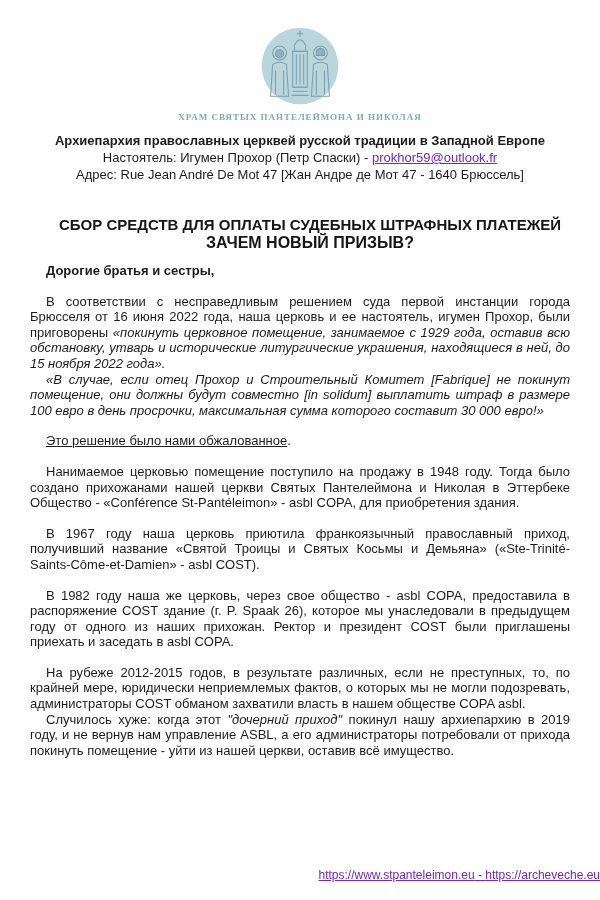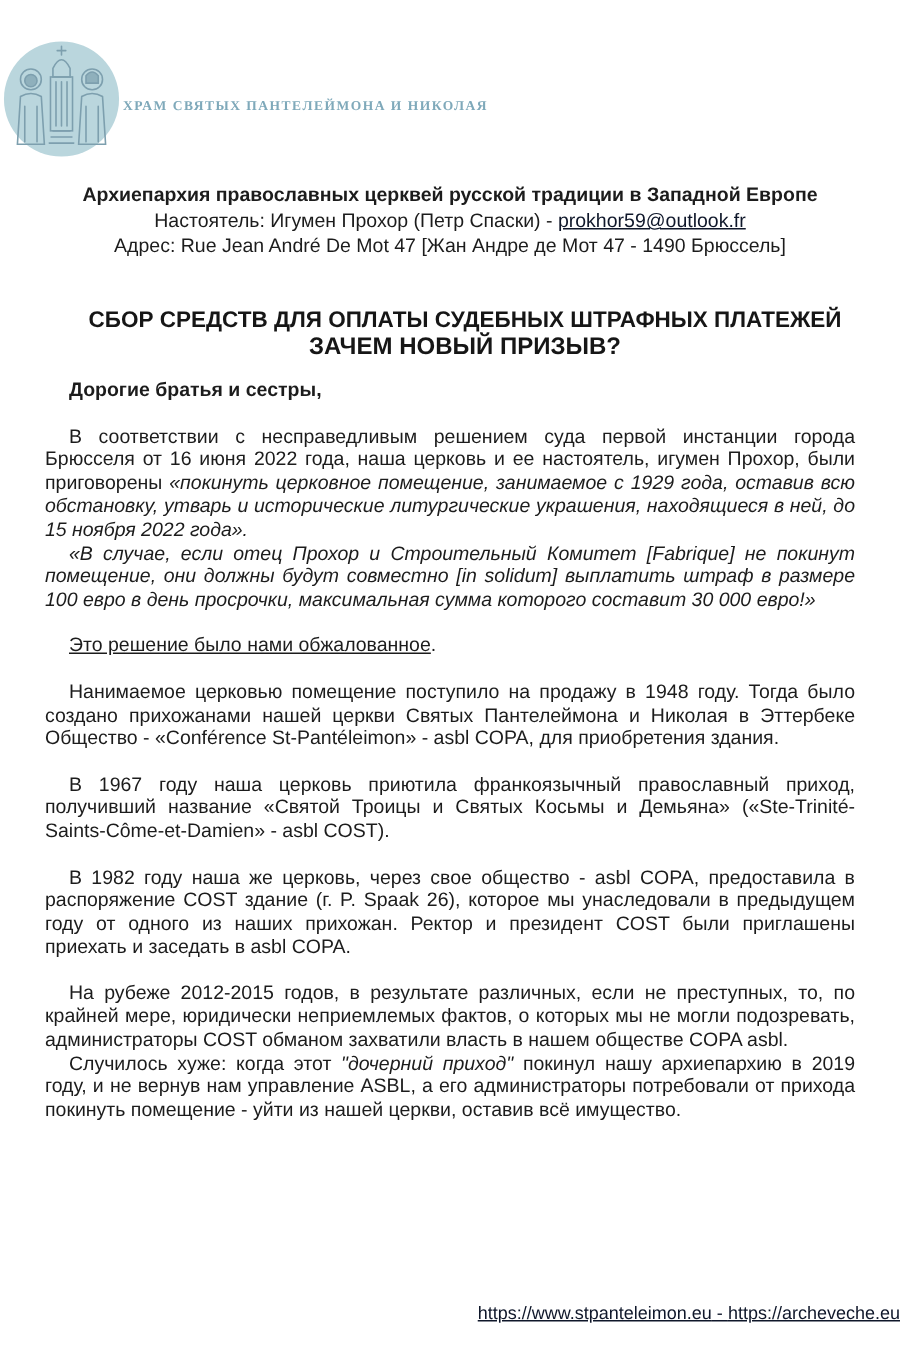--- a/index.html
+++ b/index.html
@@ -9,42 +9,42 @@
     height: 900px;
     background: #ffffff;
     font-family: "Liberation Sans", sans-serif;
     color: #1c1c1c;
     overflow: hidden;
   }
   
   .logo-wrap {
     padding-top: 26px;
     display: flex;
-    flex-direction: row;
+    flex-direction: column;
     align-items: center;
   }
   .logo-caption {
     margin-top: 2px;
     font-family: "Liberation Serif", serif;
     font-weight: bold;
     font-size: 9px;
     letter-spacing: 1px;
     color: #7fa9ba;
     text-transform: uppercase;
   }
   
   .header {
     margin-top: 10px;
     text-align: center;
     font-size: 13px;
     line-height: 17px;
   }
   .header .b { font-weight: bold; }
   a.link, .link-static {
-    color: #0f172a;
+    color: #6d28d9;
     text-decoration: underline;
     cursor: pointer;
   }
   
   .doc-title {
     margin-top: 32px;
     text-align: center;
     font-weight: bold;
     color: #161616;
     padding-left: 20px;
@@ -109,21 +109,21 @@
           <path d="M70 55 L70 84 M80 55 L80 84"></path>
         </g>
       </svg>
     </span>
     <div class="logo-caption">Храм святых Пантелеймона и Николая</div>
   </div>
 
   <div class="header">
     <div class="b">Архиепархия православных церквей русской традиции в Западной Европе</div>
     <div><span>Настоятель: Игумен Прохор (Петр Спаски) - </span><a class="link" href="#">prokhor59@outlook.fr</a></div>
-    <div>Адрес: Rue Jean André De Mot 47 [Жан Андре де Мот 47 - 1490 Брюссель]</div>
+    <div>Адрес: Rue Jean André De Mot 47 [Жан Андре де Мот 47 - 1640 Брюссель]</div>
   </div>
 
   <div class="doc-title">
     <div class="t1">СБОР СРЕДСТВ ДЛЯ ОПЛАТЫ СУДЕБНЫХ ШТРАФНЫХ ПЛАТЕЖЕЙ</div>
     <div class="t2">ЗАЧЕМ НОВЫЙ ПРИЗЫВ?</div>
   </div>
 
   <div class="content">
     <p class="salutation">Дорогие братья и сестры,</p>
 

